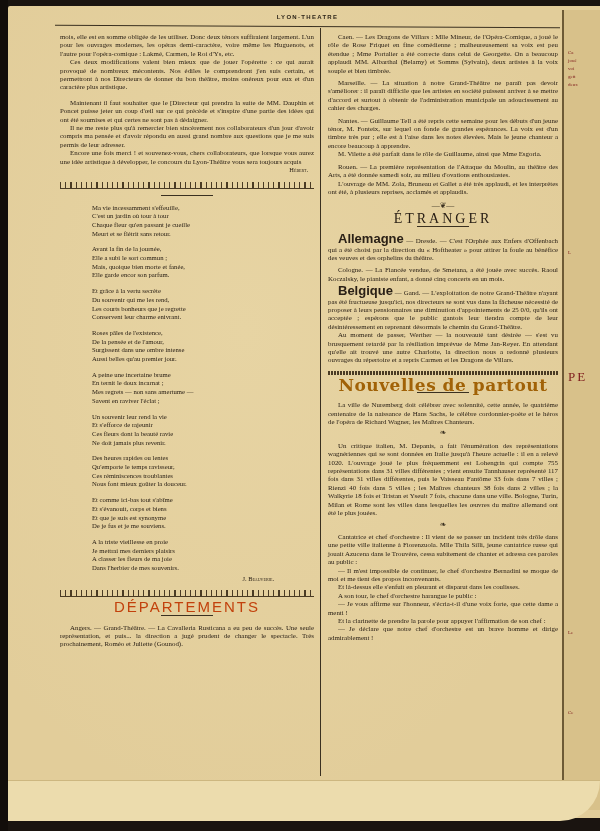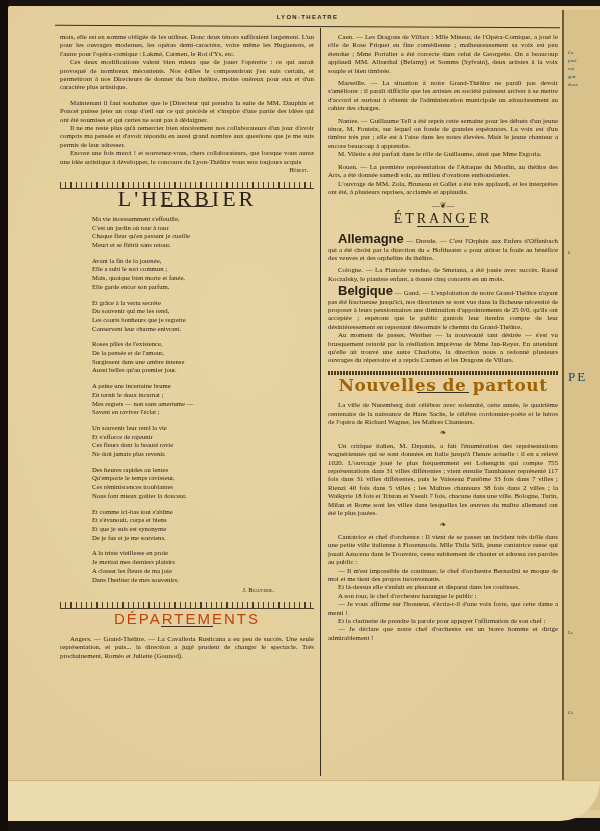--- a/index.html
+++ b/index.html
@@ -3,21 +3,21 @@
 <meta charset="utf-8">
 <style>
   html,body{margin:0;padding:0;}
   body{width:600px;height:831px;background:#1a1410;position:relative;overflow:hidden;font-family:"Liberation Serif",serif;}
   .page{position:absolute;left:8px;top:6px;width:592px;height:812px;background:#e2cd9a;
     background-image:radial-gradient(ellipse at 40% 40%, rgba(240,225,180,0.35), rgba(200,170,110,0.0) 70%);
     border-radius:2px 0 0 6px;}
   .page-edge{position:absolute;left:0;top:0;width:8px;height:831px;background:#120d0a;}
   .bottom-curl{position:absolute;left:8px;top:780px;width:592px;height:40px;background:#ecdcad;border-top:1px solid #cdb780;border-radius:0 0 40px 0;}
   .right-page{position:absolute;left:562px;top:10px;width:38px;height:800px;background:#d8c18a;border-left:2px solid #6d5a35;}
-  .right-page .frag{position:absolute;left:4px;font-size:5px;color:#0c4a6e;line-height:6px;white-space:nowrap;text-align:center;}
+  .right-page .frag{position:absolute;left:4px;font-size:5px;color:#7f1d1d;line-height:6px;white-space:nowrap;text-align:center;}
   .header{position:absolute;left:60px;top:14px;width:495px;text-align:center;font-family:"Liberation Sans",sans-serif;font-weight:bold;font-size:6px;letter-spacing:1.3px;color:#2e261a;}
   .header-rule{position:absolute;left:55px;top:26px;width:505px;height:0;border-top:1.5px solid #3a3020;transform:rotate(0.3deg);}
   .col-divider{position:absolute;left:320px;top:28px;width:0;height:748px;border-left:1.2px solid #3a3020;}
   .col{position:absolute;color:#2a2016;font-size:6.9px;line-height:8.4px;text-align:justify;}
   .left{left:60px;top:33px;width:254px;}
   .rightc{left:328px;top:33px;width:230px;}
   p{margin:0;text-indent:10px;}
   .para-gap{height:7px;}
   .sig{text-align:right;font-variant:small-caps;font-size:6.4px;padding-right:6px;}
   .ornament-row{height:6px;margin:7px 0 6px 0;background:repeating-linear-gradient(90deg,#4a3b24 0 1.2px,transparent 1.2px 5.2px);border-bottom:1.5px solid #4a3b24;}
@@ -57,21 +57,20 @@
 <div class="col left">
   <p style="text-indent:0">mois, elle est en somme obligée de les utiliser. Donc deux ténors suffiraient largement. L'un pour les ouvrages modernes, les opéras demi-caractère, voire même les Huguenots, et l'autre pour l'opéra-comique : Lakmé, Carmen, le Roi d'Ys, etc.</p>
   <p>Ces deux modifications valent bien mieux que de jouer l'opérette : ce qui aurait provoqué de nombreux mécontents. Nos édiles le comprendront j'en suis certain, et permettront à nos Directeurs de donner du bon théâtre, moins onéreux pour eux et d'un caractère plus artistique.</p>
   <div class="para-gap"></div>
   <p>Maintenant il faut souhaiter que le [Directeur qui prendra la suite de MM. Dauphin et Poncet puisse jeter un coup d'œil sur ce qui précède et s'inspire d'une partie des idées qui ont été soumises et qui certes ne sont pas à dédaigner.</p>
   <p>Il ne me reste plus qu'à remercier bien sincèrement nos collaborateurs d'un jour d'avoir compris ma pensée et d'avoir répondu en aussi grand nombre aux questions que je me suis permis de leur adresser.</p>
   <p>Encore une fois merci ! et souvenez-vous, chers collaborateurs, que lorsque vous aurez une idée artistique à développer, le concours du Lyon-Théâtre vous sera toujours acquis</p>
   <div class="sig">Hébert.</div>
 
   <div class="ornament-row"></div>
-  <h1 class="big">L'HERBIER</h1>
   <div class="short-rule"></div>
 
   <div class="poem">
     <div class="stanza">
       <span class="line">Ma vie incessamment s'effeuille,</span>
       <span class="line">C'est un jardin où tour à tour</span>
       <span class="line">Chaque fleur qu'en passant je cueille</span>
       <span class="line">Meurt et se flétrit sans retour.</span>
     </div>
     <div class="stanza">

